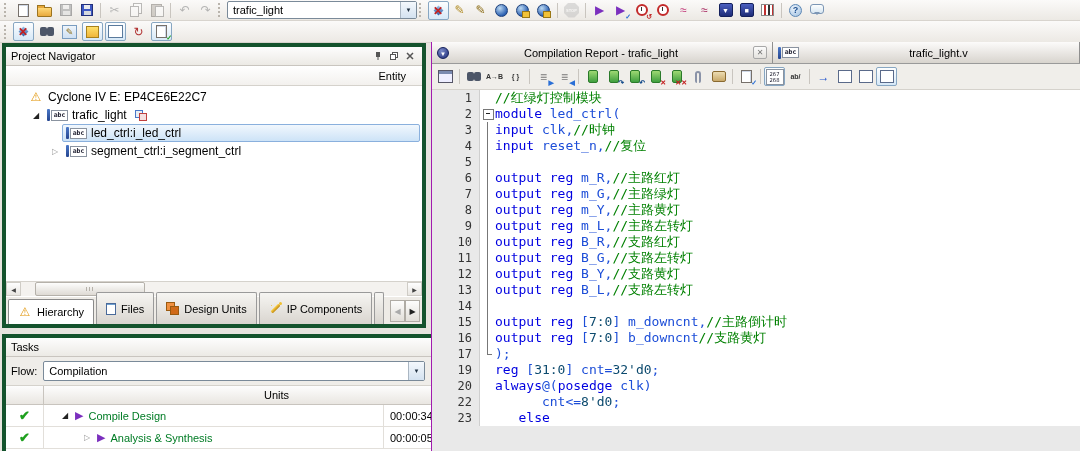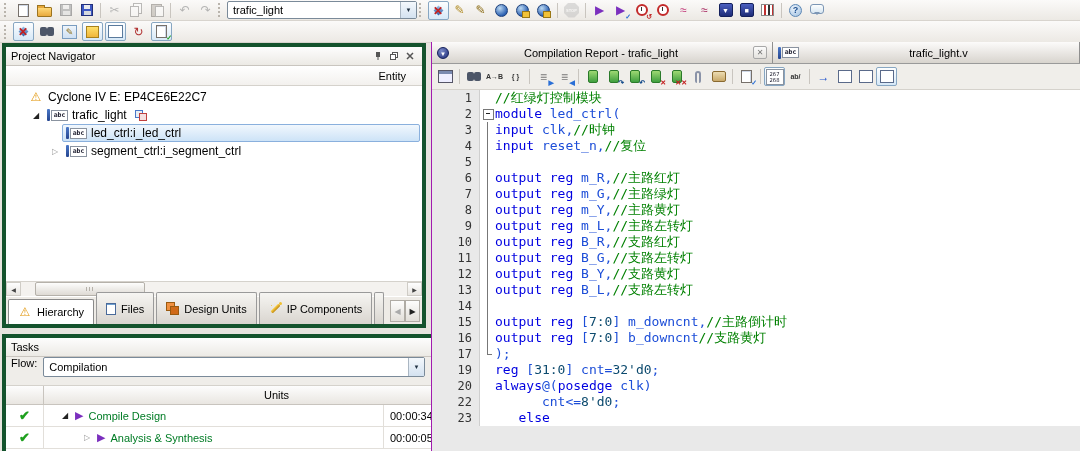--- a/index.html
+++ b/index.html
@@ -132,21 +132,21 @@
 .du::after{content:"";position:absolute;right:0;bottom:0;width:7px;height:7px;background:#d06a18;border:1px solid #9a5a10}
 .wand{width:13px;height:13px;position:relative}
 .wand::before{content:"";position:absolute;left:1px;top:5px;width:11px;height:3px;border-radius:1px;
       background:linear-gradient(#ffd24a,#c08a10);transform:rotate(-45deg)}
 .wand::after{content:"";position:absolute;right:0;top:0;width:3px;height:3px;border-radius:50%;
       background:#f0c030;box-shadow:-9px 2px 0 -1px #f0c030}
 .filei{width:10px;height:12px;background:#fff;border:1px solid #4a6a9a;
       box-shadow:inset 0 2px 0 -1px #6fa0d0, inset 0 5px 0 -4px #6fa0d0}
 
 #flowrow{height:29px;background:#efede9;border-bottom:1px solid #d5d2cc;display:flex;
-      align-items:flex-start;padding:0 5px;gap:6px;flex:none}
+      align-items:center;padding:0 5px;gap:6px;flex:none}
 #flowsel{flex:1;height:20px}
 #custbtn{width:74px;height:20px;border:1px solid #8a8a8a;border-radius:2px;text-align:center;
       line-height:18px;background:linear-gradient(#fdfdfd,#e2dfd9);flex:none}
 .thead{height:19px;display:flex;border-bottom:1px solid #c8c4be;flex:none;
       background:linear-gradient(#fdfdfd,#e9e6e1);align-items:center}
 .thead .c1{width:38px;align-self:stretch;border-right:1px solid #c8c4be}
 .thead .c2{flex:1;text-align:center;align-self:stretch;line-height:19px;border-right:1px solid #c8c4be}
 .thead .c3{width:126px;display:flex;align-items:center;justify-content:center;gap:8px;align-self:stretch}
 .clk{width:11px;height:11px;border:1px solid #4a6a9a;border-radius:50%;position:relative;
       background:radial-gradient(circle at 40% 35%,#fff,#cfe0f0)}

